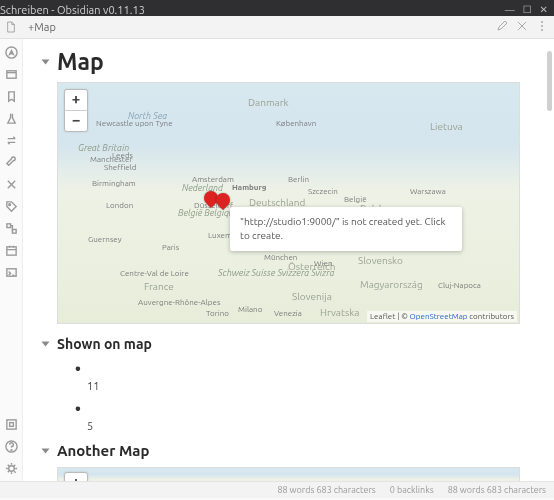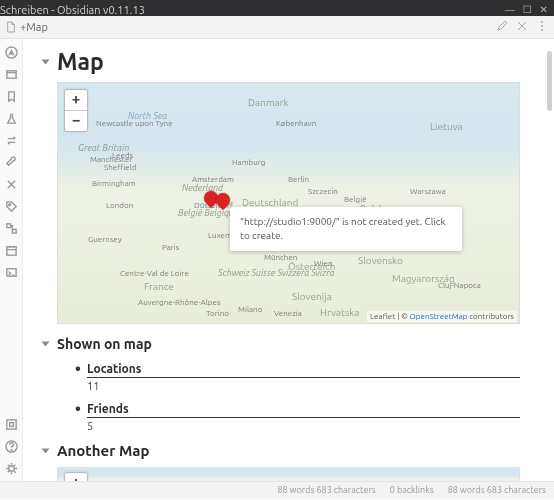--- a/index.html
+++ b/index.html
@@ -41,21 +41,21 @@
     border-bottom: 1px solid #e1e1e1;
     display: flex;
     align-items: center;
     padding: 0 6px;
     font-size: 11px;
     color: #666;
   }
   .tabbar .tab {
     display: flex;
     align-items: center;
-    gap: 4px;
+    gap: 12px;
   }
   .tabbar .doc-icon svg { width:10px; height:12px; display:block; }
   .tabbar .spacer { flex:1; }
   .tabbar .tab-actions { display:flex; gap:8px; color:#aaa; font-size:12px;}
   .tabbar .tab-actions svg { width:12px; height:12px; }
 
   
   .main {
     display: flex;
     height: 442px; 
@@ -358,43 +358,43 @@
         <span class="geo-label" style="left:20px; top:60px;">Great Britain</span>
         <span class="geo-label city" style="left:38px; top:36px;">Newcastle upon Tyne</span>
         <span class="geo-label city" style="left:32px; top:72px;">Manchester</span>
         <span class="geo-label city" style="left:54px; top:68px;">Leeds</span>
         <span class="geo-label city" style="left:46px; top:80px;">Sheffield</span>
         <span class="geo-label city" style="left:34px; top:96px;">Birmingham</span>
         <span class="geo-label city" style="left:48px; top:118px;">London</span>
         <span class="geo-label country" style="left:372px; top:38px;">Lietuva</span>
         <span class="geo-label" style="left:124px; top:100px;">Nederland</span>
         <span class="geo-label city" style="left:134px; top:92px;">Amsterdam</span>
-        <span class="geo-label country" style="left:184px; top:114px;">Deutschland</span>
-        <span class="geo-label city" style="left:174px; top:75px;">Hamburg</span>
+        <span class="geo-label country" style="left:191px; top:114px;">Deutschland</span>
+        <span class="geo-label city" style="left:174px; top:100px;font-weight:bold;">Hamburg</span>
         <span class="geo-label city" style="left:230px; top:92px;">Berlin</span>
         <span class="geo-label city" style="left:250px; top:104px;">Szczecin</span>
         <span class="geo-label city" style="left:286px; top:112px;">België</span>
         <span class="geo-label country" style="left:302px; top:100px;margin-top:20px;">Polska</span>
         <span class="geo-label city" style="left:352px; top:104px;">Warszawa</span>
         <span class="geo-label city" style="left:380px; top:134px;">Lublin</span>
         <span class="geo-label city" style="left:284px; top:134px;">Wrocław</span>
         <span class="geo-label" style="left:120px; top:126px; line-height:1;">België Belgique Belgien</span>
         <span class="geo-label city" style="left:136px; top:118px;">Düsseldorf</span>
         <span class="geo-label city" style="left:150px; top:148px;">Luxembourg</span>
         <span class="geo-label city" style="left:104px; top:160px;">Paris</span>
         <span class="geo-label city" style="left:30px; top:152px;">Guernsey</span>
         <span class="geo-label country" style="left:86px; top:198px;">France</span>
         <span class="geo-label city" style="left:62px; top:186px;">Centre-Val de Loire</span>
         <span class="geo-label" style="left:160px; top:186px; line-height:1;">Schweiz Suisse Svizzera Svizra</span>
         <span class="geo-label country" style="left:230px; top:178px;">Österreich</span>
         <span class="geo-label country" style="left:260px; top:156px;">Česko</span>
         <span class="geo-label city" style="left:206px; top:170px;">München</span>
         <span class="geo-label city" style="left:256px; top:176px;">Wien</span>
         <span class="geo-label country" style="left:300px; top:172px;">Slovensko</span>
-        <span class="geo-label country" style="left:302px; top:190px;margin-left:32px;">Magyarország</span>
+        <span class="geo-label country" style="left:302px; top:196px;">Magyarország</span>
         <span class="geo-label city" style="left:380px; top:198px;">Cluj-Napoca</span>
         <span class="geo-label country" style="left:234px; top:208px;">Slovenija</span>
         <span class="geo-label country" style="left:262px; top:224px;">Hrvatska</span>
         <span class="geo-label city" style="left:80px; top:216px; line-height:1;">Auvergne-Rhône-Alpes</span>
         <span class="geo-label city" style="left:148px; top:226px;">Torino</span>
         <span class="geo-label city" style="left:180px; top:222px;">Milano</span>
         <span class="geo-label city" style="left:216px; top:226px;">Venezia</span>
 
         <div class="zoom-ctrl">
           <div class="zbtn">+</div>
@@ -414,32 +414,26 @@
           <a>OpenStreetMap</a><span> contributors</span>
         </div>
       </div>
 
       <h2 class="section" style="font-size:14px; margin-top:12px;">Shown on map</h2>
 
       <div class="list-block">
         <div class="list-item">
           <div class="bullet-row">
             <div class="dot">•</div>
-            <div class="label-area">
-                <span class="lbl">Locations</span>
-              </div>
           </div>
           <div class="val">11</div>
         </div>
         <div class="list-item">
           <div class="bullet-row">
             <div class="dot">•</div>
-            <div class="label-area">
-                <span class="lbl">Friends</span>
-              </div>
           </div>
           <div class="val">5</div>
         </div>
       </div>
 
       <h2 class="section" style="font-size:15px; margin-top:10px;">Another Map</h2>
 
       <div class="map small">
         <div class="zoom-ctrl">
           <div class="zbtn">+</div>

